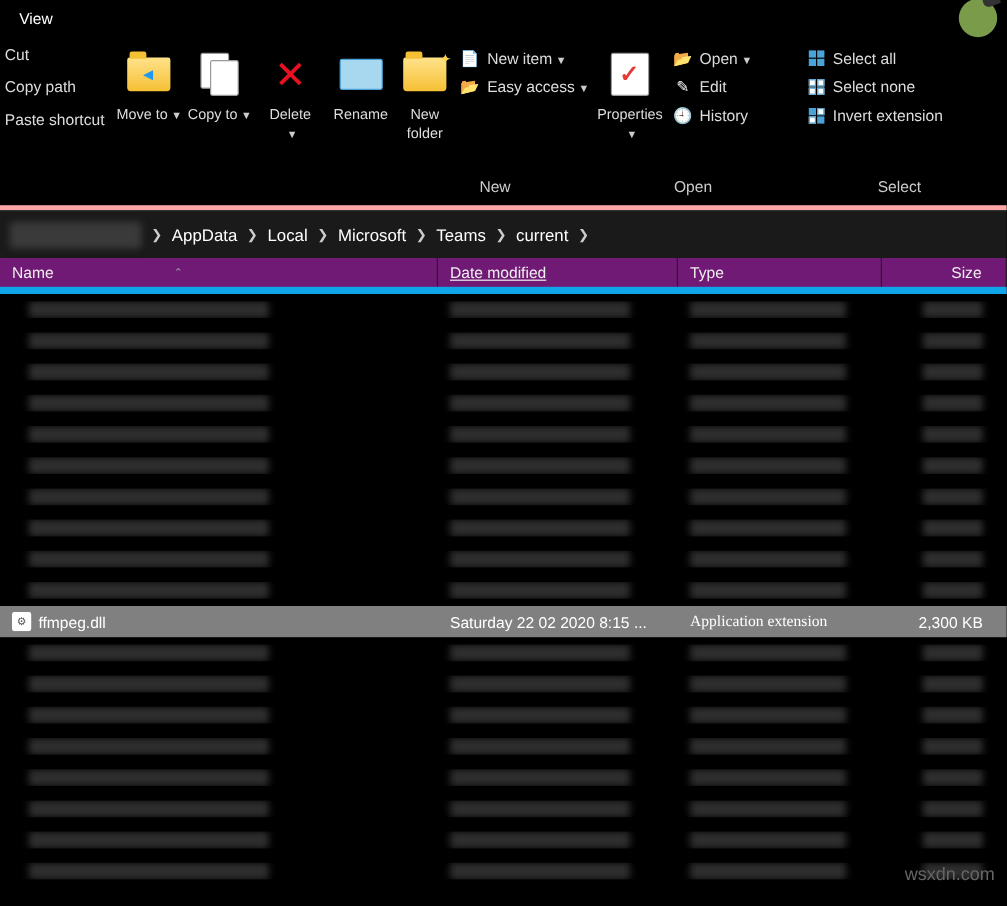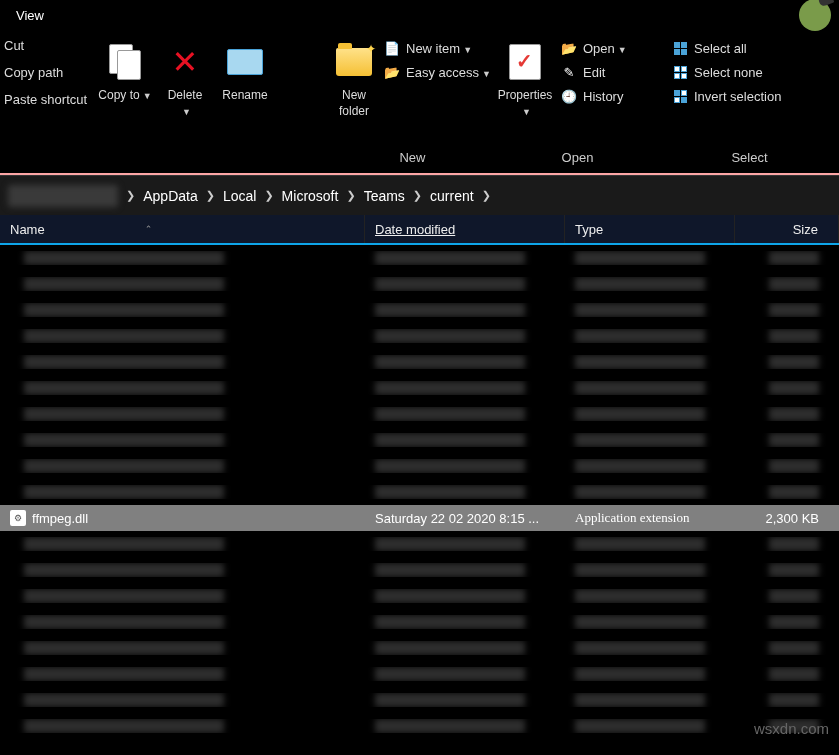--- a/index.html
+++ b/index.html
@@ -4,21 +4,21 @@
   <style>
     * { margin: 0; padding: 0; box-sizing: border-box; font-family: "Segoe UI", Arial, sans-serif; }
     body { background: #000; color: #fff; width: 839px; height: 755px; overflow: hidden; font-size: 13px; }
     
     .menubar { height: 30px; display: flex; align-items: center; padding: 0 8px; background: #000; }
     .menubar-item { padding: 4px 8px; cursor: pointer; }
     .menubar-spacer { flex: 1; }
     .mascot { width: 32px; height: 32px; background: #7a9b4a; border-radius: 50%; position: relative; }
     .mascot::before { content: ""; position: absolute; top: -4px; right: -2px; width: 14px; height: 10px; background: #333; border-radius: 40% 10% 10% 40%; transform: rotate(-20deg); }
     
-    .ribbon { background: #000; display: flex; height: 145px; border-bottom: 2px solid #fca5a5; }
+    .ribbon { background: #000; display: flex; height: 145px; border-bottom: 4px solid #fca5a5; }
     .clipboard-group { width: 95px; padding: 6px 4px; display: flex; flex-direction: column; gap: 8px; }
     .clipboard-item { color: #ddd; font-size: 13px; cursor: pointer; padding: 2px 0; }
     
     .ribbon-group { display: flex; flex-direction: column; border-left: none; }
     .ribbon-group-content { display: flex; flex: 1; align-items: flex-start; padding-top: 6px; }
     .ribbon-group-label { text-align: center; color: #ccc; font-size: 13px; padding: 6px 0 8px 0; }
     
     .big-btn { display: flex; flex-direction: column; align-items: center; width: 60px; padding: 4px 2px; cursor: pointer; }
     .big-btn .icon-box { width: 44px; height: 44px; display: flex; align-items: center; justify-content: center; margin-bottom: 4px; }
     .big-btn .label { font-size: 12px; text-align: center; line-height: 1.3; color: #ddd; }
@@ -43,21 +43,21 @@
     .small-row .mlabel { font-size: 13px; color: #ddd; }
     
     .checker-ic { display: grid; grid-template-columns: 6px 6px; grid-template-rows: 6px 6px; gap: 1px; }
     .checker-ic span { background: #4aa3d8; }
     
     .breadcrumb { height: 40px; background: #1a1a1a; border-top: 1px solid #333; display: flex; align-items: center; padding: 0 8px; }
     .bc-blur { width: 110px; height: 22px; background: #3a3a3a; filter: blur(3px); border-radius: 3px; }
     .bc-sep { margin: 0 8px; color: #ccc; font-size: 11px; }
     .bc-item { color: #fff; font-size: 14px; cursor: pointer; }
     
-    .headers { display: flex; height: 30px; background: #0f172a; border-bottom: 2px solid #0ea5e9; }
+    .headers { display: flex; height: 30px; background: #701a75; border-bottom: 6px solid #0ea5e9; }
     .hcol { display: flex; align-items: center; padding: 0 10px; color: #eee; font-size: 13px; border-right: 1px solid #222; }
     .col-name { width: 365px; }
     .col-date { width: 200px; text-decoration: underline; }
     .col-type { width: 170px; }
     .col-size { flex: 1; justify-content: flex-end; padding-right: 20px; }
     .sort-ind { margin-left: 100px; font-size: 9px; color: #999; }
     
     .file-list { background: #000; }
     .file-row { display: flex; height: 26px; align-items: center; }
     .file-row .c { padding: 0 10px; overflow: hidden; white-space: nowrap; }
@@ -88,20 +88,26 @@
   <div class="clipboard-group">
     <div class="clipboard-item">Cut</div>
     <div class="clipboard-item">Copy path</div>
     <div class="clipboard-item">Paste shortcut</div>
   </div>
 
   <div class="ribbon-group" style="width:235px">
     <div class="ribbon-group-content">
       <div class="big-btn">
         <div class="icon-box">
+            <div class="folder-icon move-arrow"></div>
+          </div>
+        <div class="label"><span>Move to</span><span class="dd">▼</span></div>
+      </div>
+      <div class="big-btn">
+        <div class="icon-box">
             <div class="copy-docs"></div>
           </div>
         <div class="label"><span>Copy to</span><span class="dd">▼</span></div>
       </div>
       <div class="big-btn">
         <div class="icon-box">
             <div class="delete-x">✕</div>
           </div>
         <div class="label"><span>Delete</span><br><span class="dd">▼</span></div>
       </div>
@@ -191,21 +197,21 @@
         </div>
         <div class="small-row">
           <div class="micon">
               <div class="checker-ic">
                 <span></span>
                 <span style="background:#fff;border:1px solid #4aa3d8"></span>
                 <span style="background:#fff;border:1px solid #4aa3d8"></span>
                 <span></span>
               </div>
             </div>
-          <div class="mlabel">Invert selection</div>
+          <div class="mlabel">Invert extension</div>
         </div>
       </div>
     </div>
     <div class="ribbon-group-label">Select</div>
   </div>
 </div>
 
 <div class="breadcrumb">
   <div class="bc-blur"></div>
   <span class="bc-sep">❯</span>

